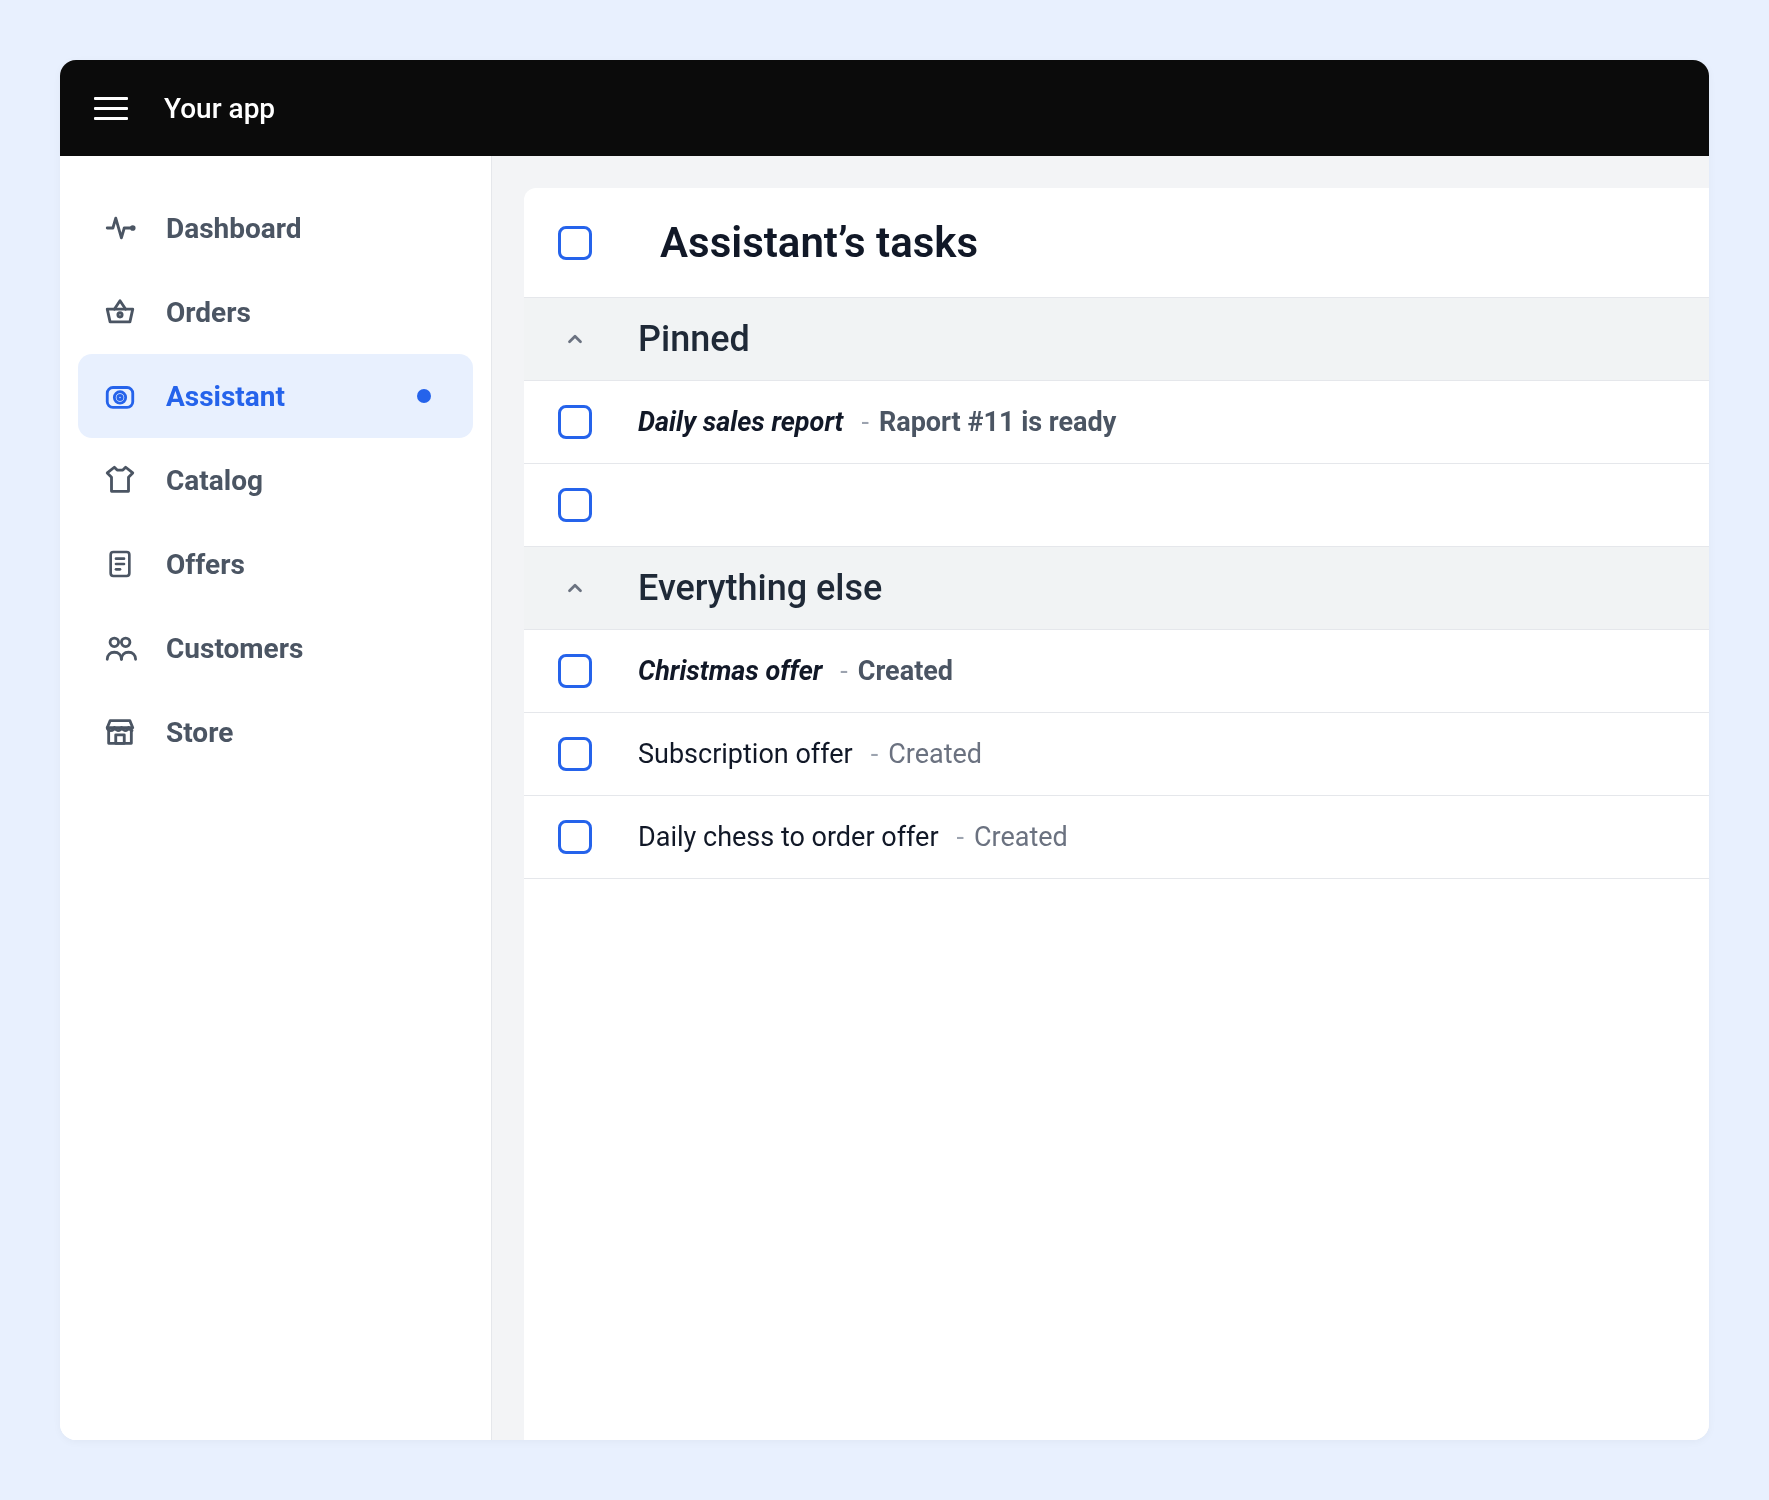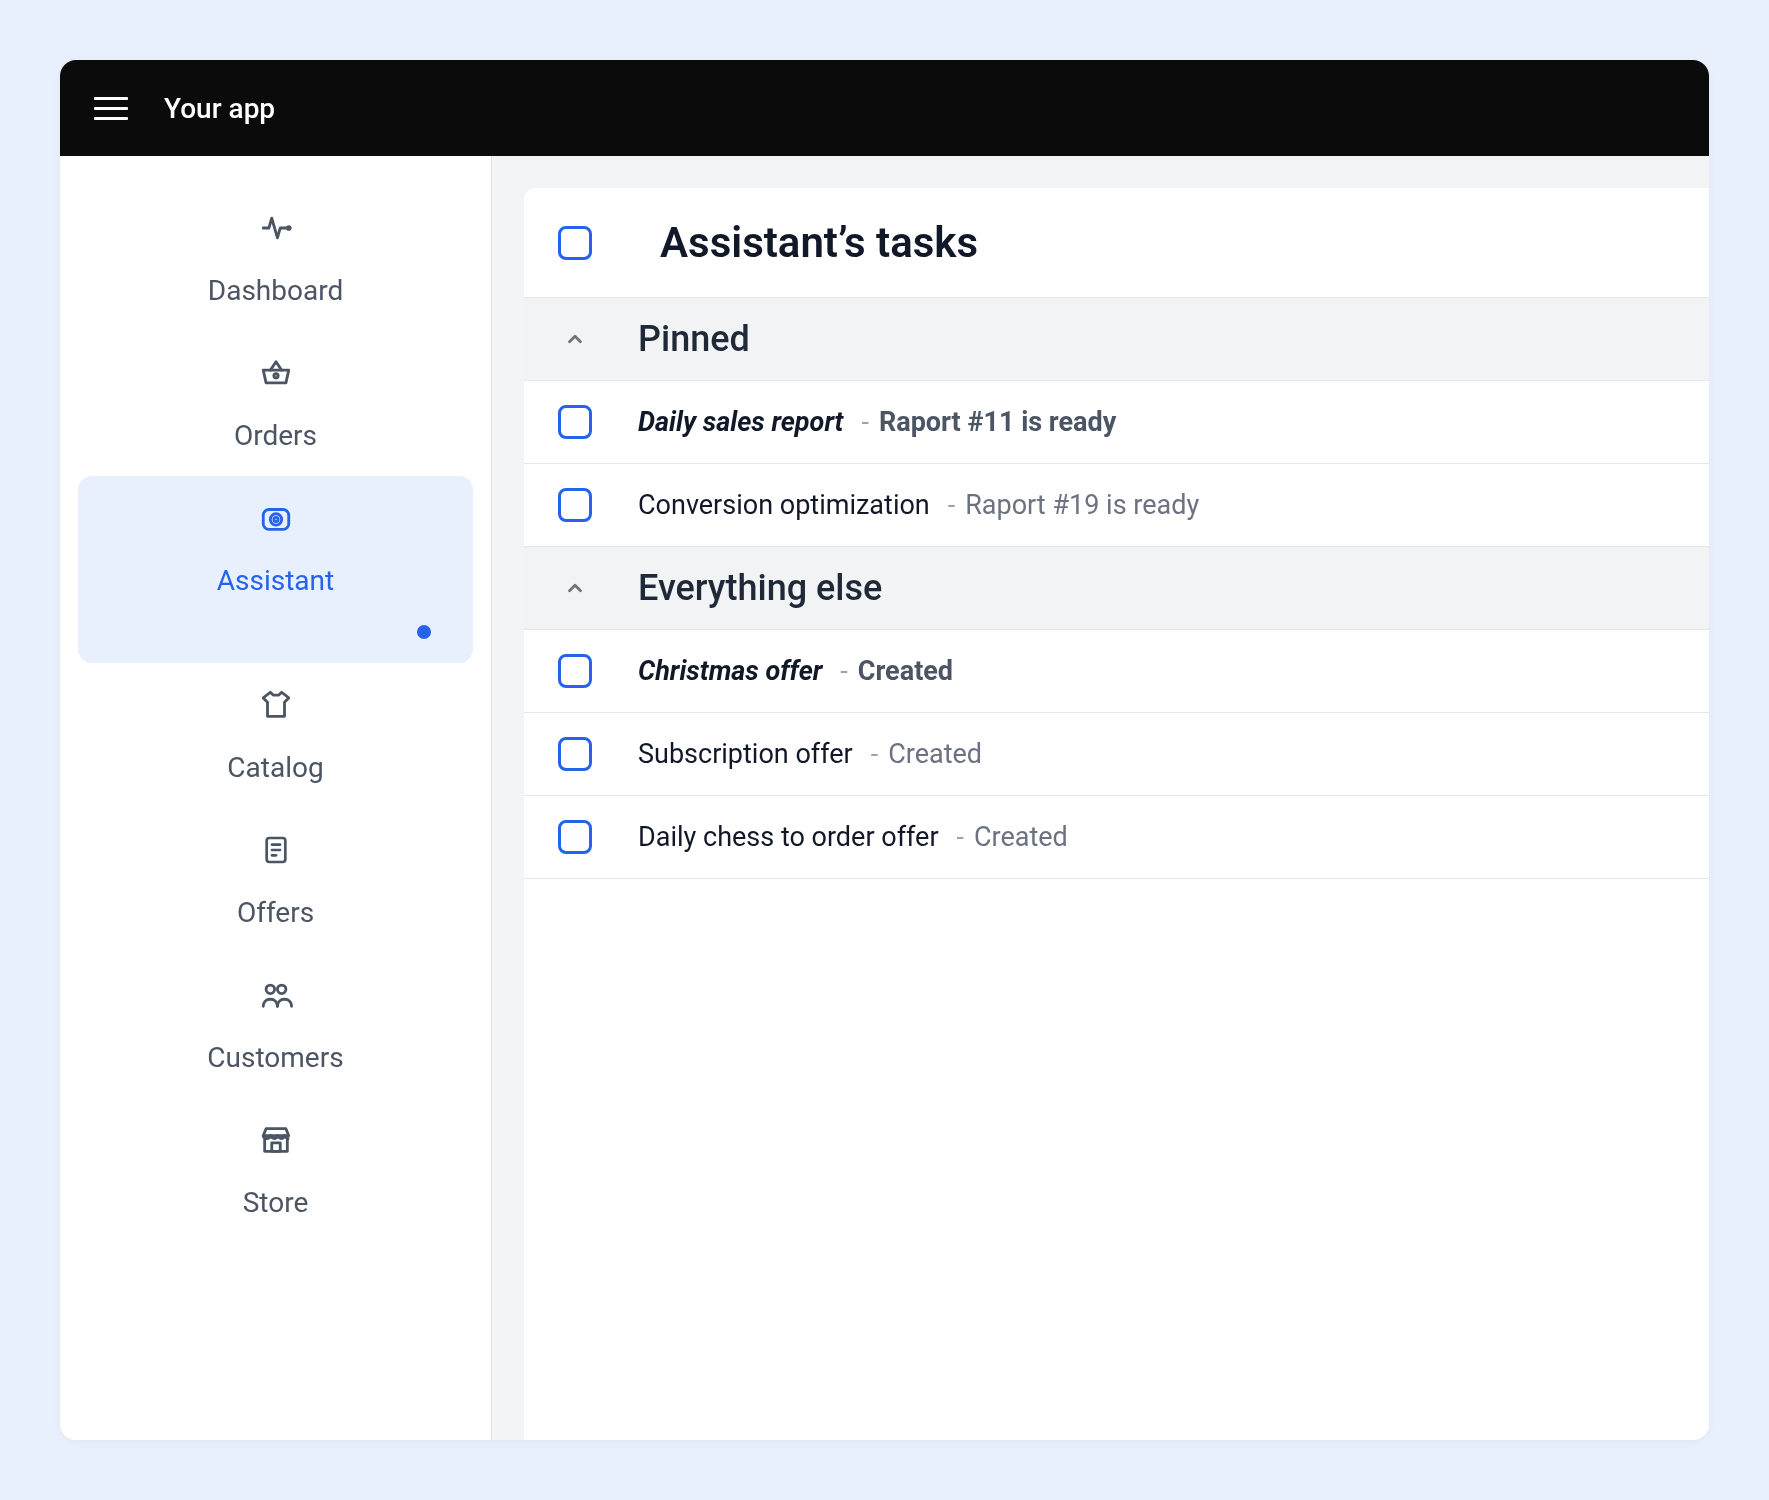--- a/index.html
+++ b/index.html
@@ -58,23 +58,22 @@
     }
     .sidebar-item {
       display: flex;
       align-items: center;
       gap: 28px;
       padding: 24px 24px;
       border-radius: 14px;
       cursor: pointer;
       font-size: 28px;
       color: #4b5563;
-      font-weight: 400;
+      font-weight: 700;
       position: relative;
-      flex-direction: column;
     }
     .sidebar-item .icon {
       width: 36px;
       height: 36px;
       display: flex;
       align-items: center;
       justify-content: center;
     }
     .sidebar-item.active {
       background: #e8f0fe;
@@ -287,25 +286,20 @@
           <div class="checkbox"></div>
           <div>
             <span class="task-title bold">Daily sales report</span>
             <span class="task-sep">-</span>
             <span class="task-status bold">Raport #11 is ready</span>
           </div>
         </div>
 
         <div class="task-row">
           <div class="checkbox"></div>
-          <div>
-            <span class="task-title">Conversion optimization</span>
-            <span class="task-sep">-</span>
-            <span class="task-status">Raport #19 is ready</span>
-          </div>
         </div>
 
         <div class="section-header">
           <div class="chevron">
             <svg width="22" height="22" viewBox="0 0 24 24" fill="none" stroke="#6b7280" stroke-width="3" stroke-linecap="round" stroke-linejoin="round">
                 <polyline points="6 15 12 9 18 15"></polyline>
               </svg>
           </div>
           <div class="section-label">Everything else</div>
         </div>

